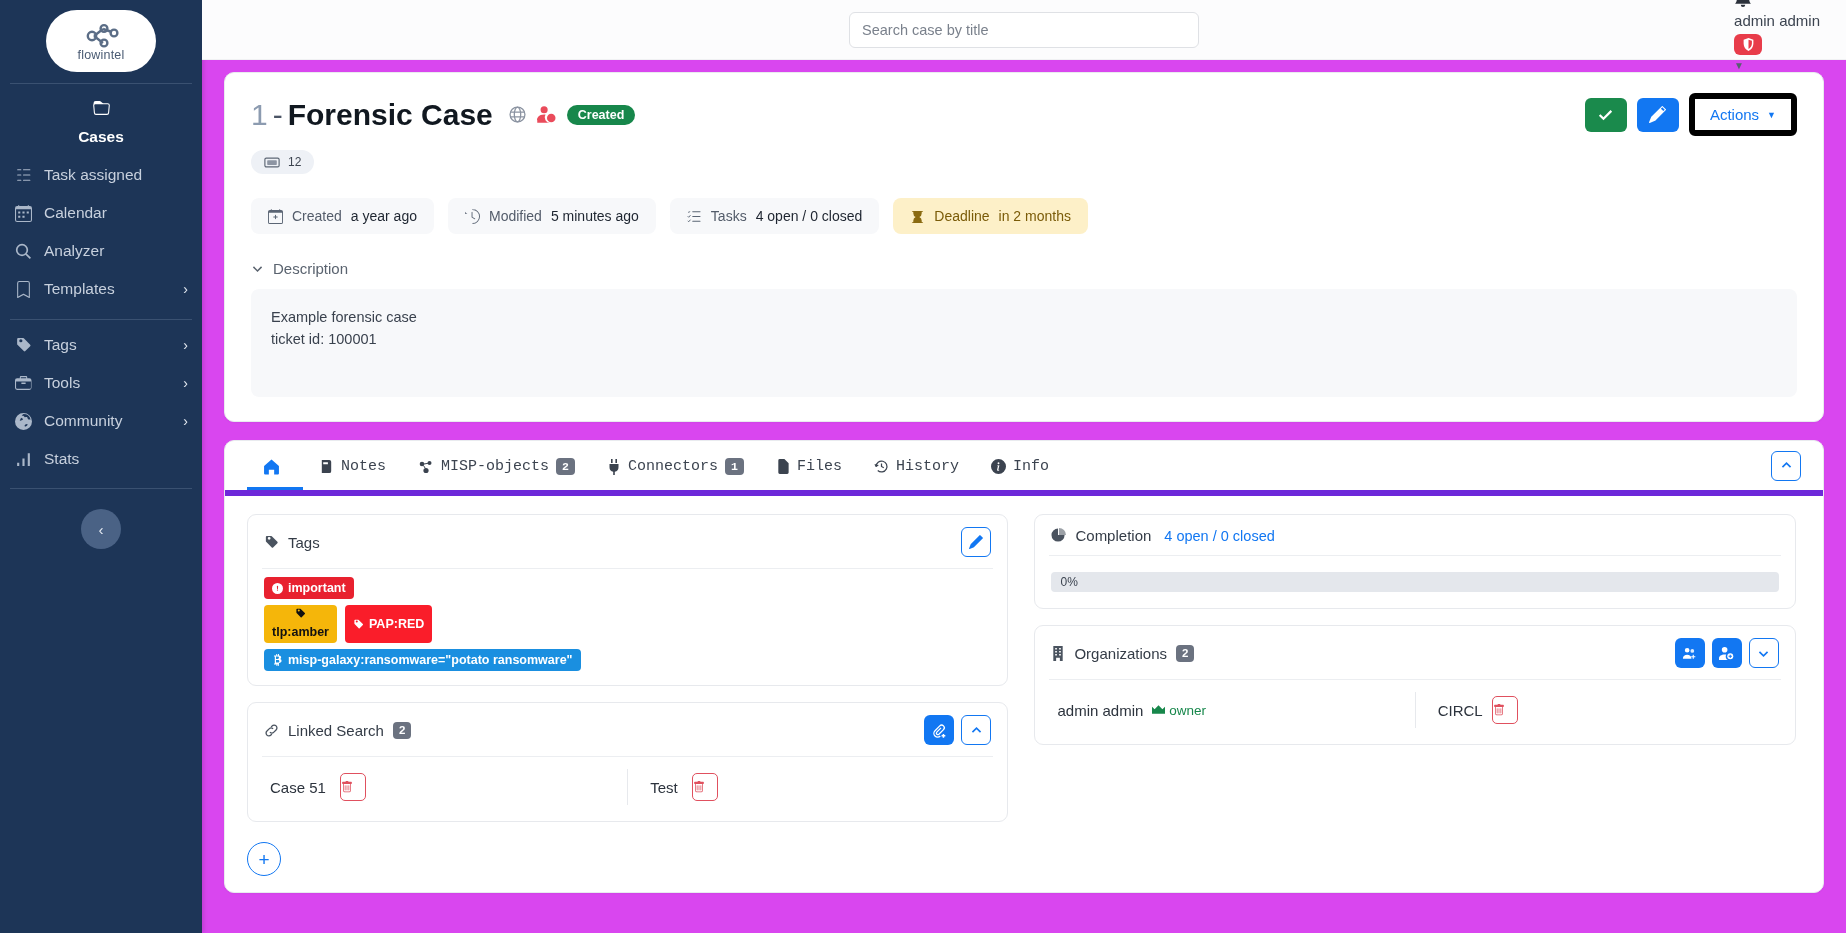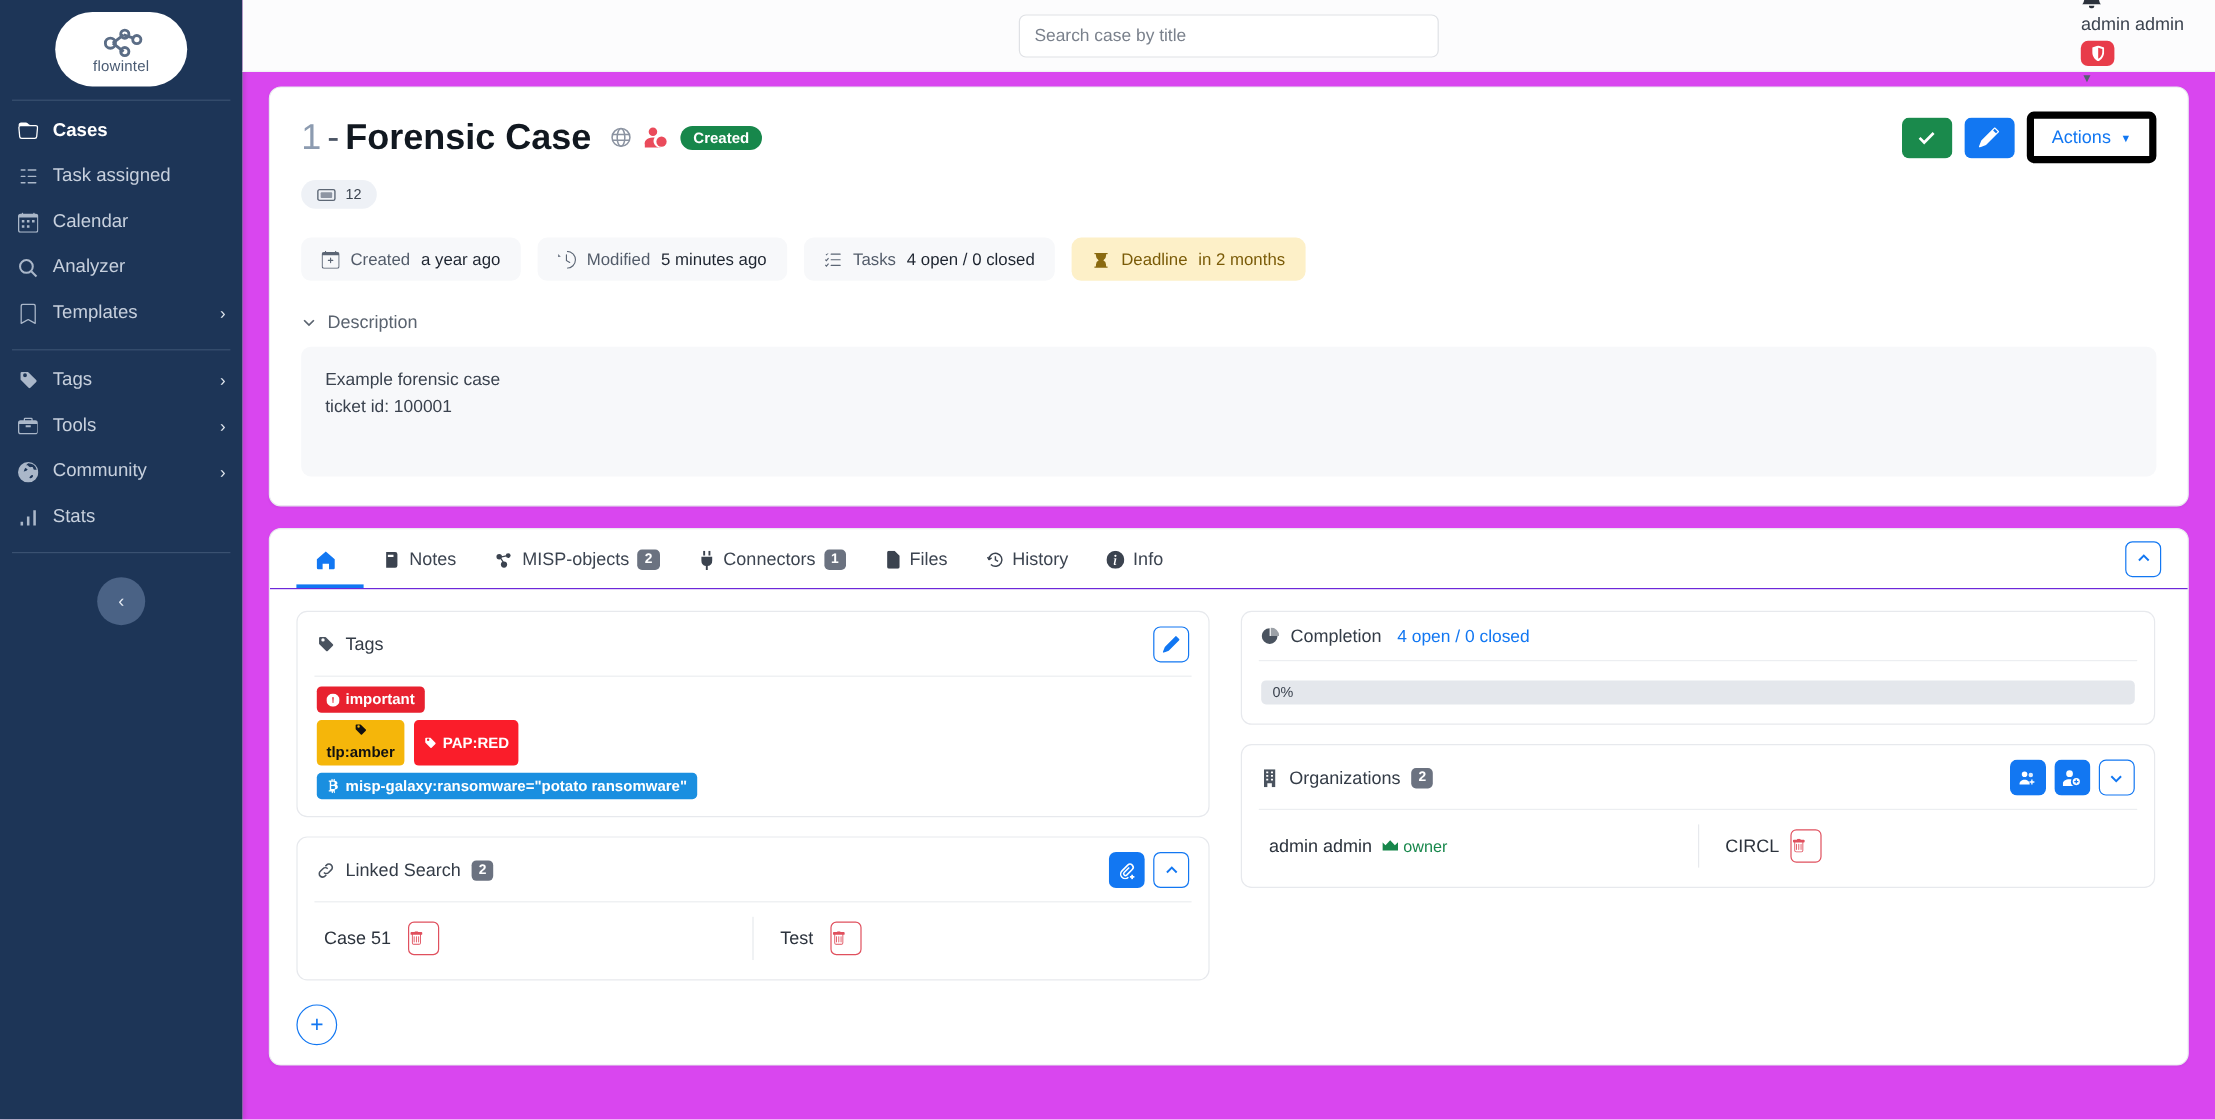--- a/index.html
+++ b/index.html
@@ -26,21 +26,21 @@
   }
   .logo-text { font-size: 12.5px; color: #4a5b73; margin-top: -3px; letter-spacing: .2px;}
   .side-sep { height: 1px; background: #3a5171; margin: 11px 10px 6px 10px; }
   .nav { display: flex; flex-direction: column; }
   .nav-item {
     display: flex; align-items: center; gap: 11px;
     padding: 10px 14px; color: #c7d0dd; font-size: 15.5px;
     cursor: pointer; position: relative;
   }
   .nav-item .ico { width: 19px; display: flex; align-items: center; justify-content: center; color:#aab7c9; }
-  .nav-item.active { color: #ffffff; font-weight: bold; }
+  .nav-item.active { color: #ffffff; font-weight: bold; flex-direction: column; }
   .nav-item.active .ico { color: #ffffff; }
   .nav-item .chev { margin-left: auto; color: #e3e9f1; font-size: 14px; }
   .collapse-btn {
     width: 40px; height: 40px; border-radius: 50%;
     background: #4a6285; color: #e8edf4; border: none;
     display: flex; align-items: center; justify-content: center;
     margin: 14px auto 0 auto; cursor: pointer; font-size: 15px;
   }
 
   
@@ -112,21 +112,21 @@
   }
   .desc-box {
     margin-top: 12px; background: #f7f8fa; border-radius: 8px;
     padding: 17px 20px; min-height: 108px; font-size: 14.5px; color: #3a424e; line-height: 1.55;
   }
 
   
   .tabs-card { padding: 0 0 16px 0; }
   .tabs-row {
     display: flex; align-items: flex-end; gap: 0px;
-    border-bottom: 1px solid #6d28d9; padding: 0 22px; position: relative;
+    border-bottom: 6px solid #6d28d9; padding: 0 22px; position: relative; font-family: Liberation Mono, monospace;
   }
   .tab {
     display: flex; align-items: center; gap: 7px; padding: 17px 16px 12px 16px;
     font-size: 15px; color: #3c4450; cursor: pointer; border-bottom: 3px solid transparent;
     white-space: nowrap;
   }
   .tab.active { color: #1277f2; border-bottom-color: #1277f2; }
   .tab.active .ti { color: #1277f2; }
   .tab .ti { color: #3b434f; display: flex; }
   .tab-count {

